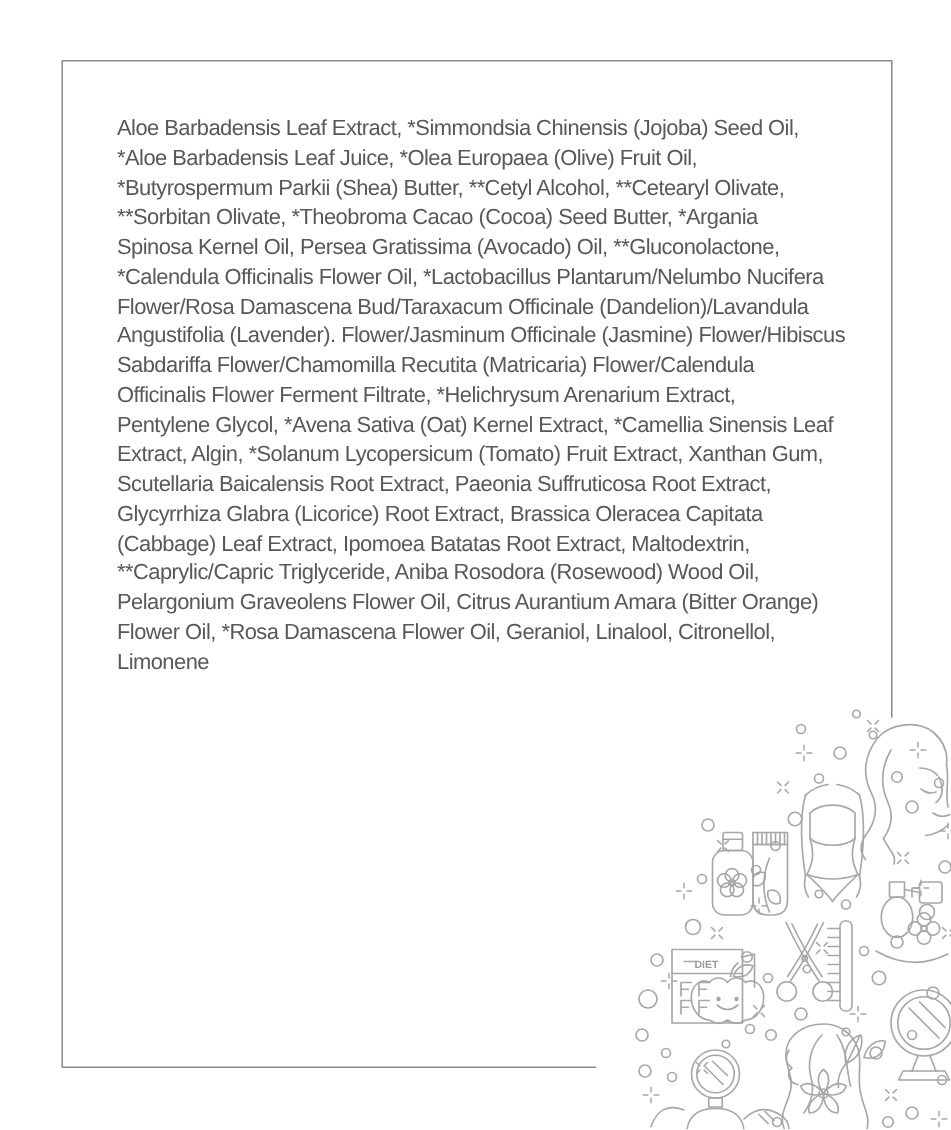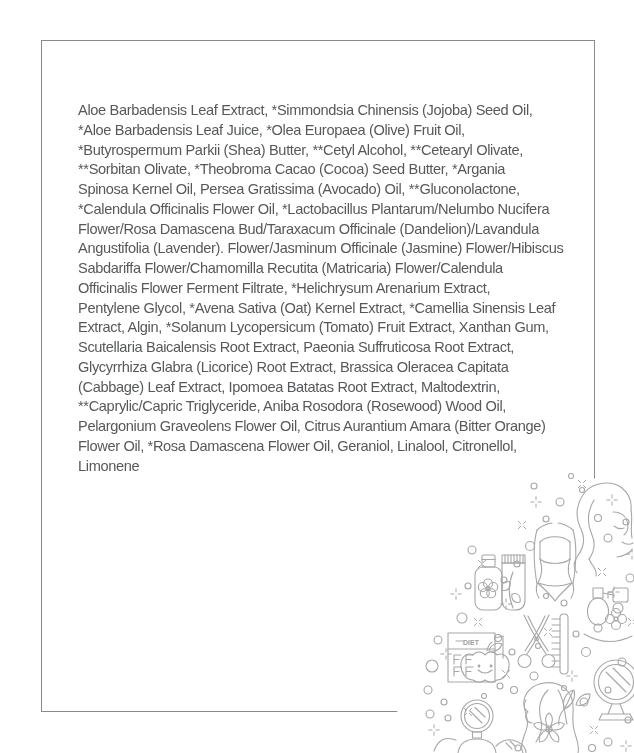--- a/index.html
+++ b/index.html
@@ -28,21 +28,20 @@
   .ingredients-text {
     position: absolute;
     left: 78px;
     top: 77px;
     width: 512px;
     font-size: 14.6px;
     line-height: 19.75px;
     letter-spacing: -0.35px;
     color: #57585a;
     white-space: pre-line;
-    margin-top: 24px;
   }
   .deco-svg {
     position: absolute;
     left: 386px;
     top: 462px;
     width: 248px;
     height: 291px;
   }
   .deco-svg path, .deco-svg circle, .deco-svg rect, .deco-svg ellipse, .deco-svg line, .deco-svg use {
     vector-effect: non-scaling-stroke;

